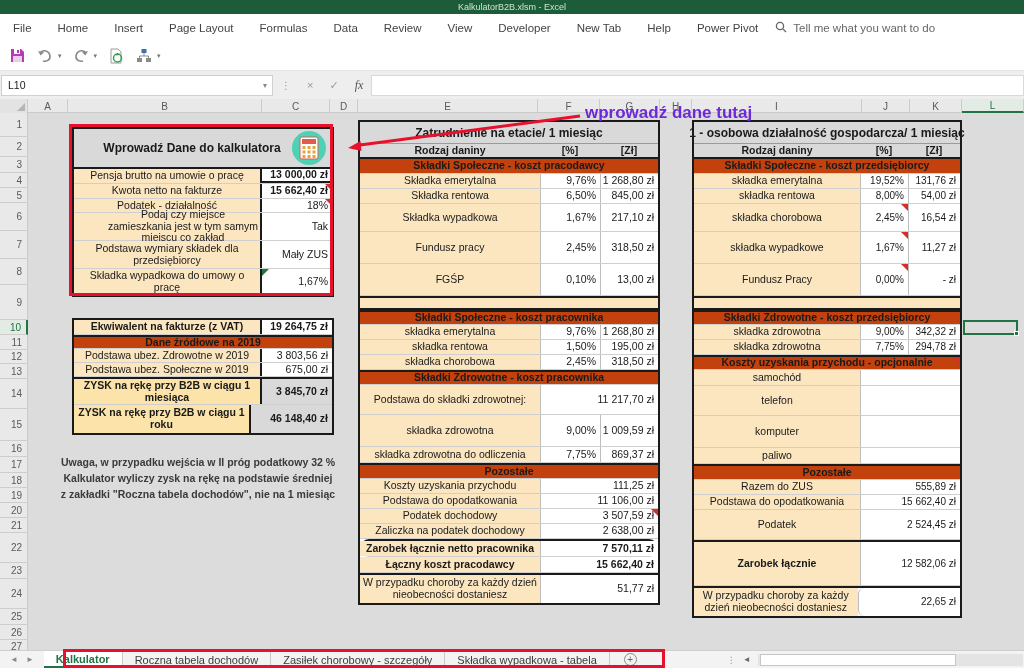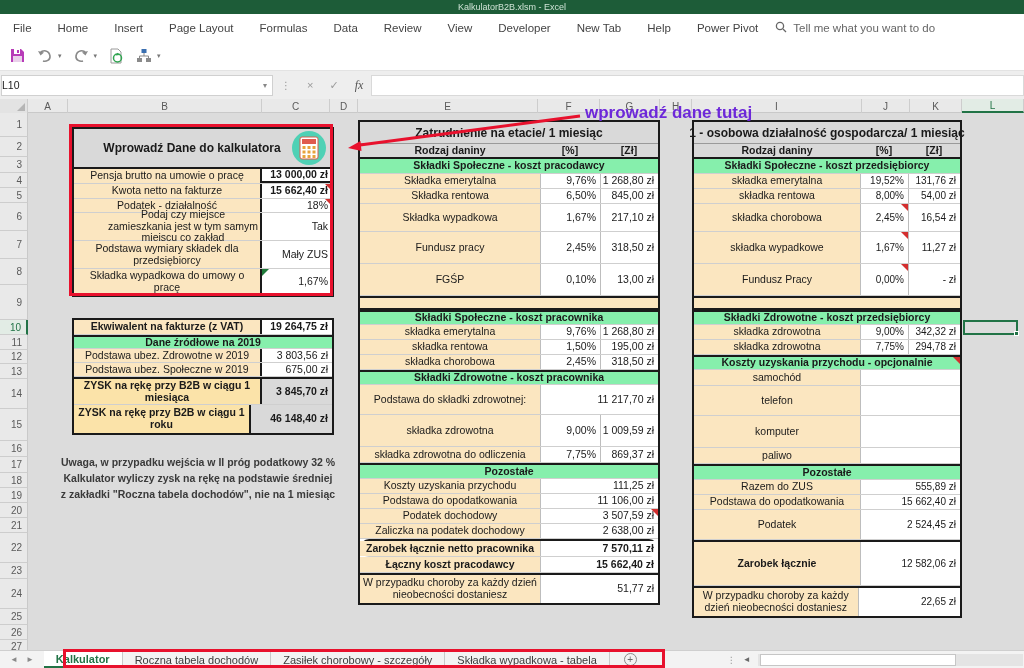--- a/index.html
+++ b/index.html
@@ -14,21 +14,21 @@
   .rtab { padding:0 13px; height:100%; display:flex; align-items:center; cursor:default; }
   .rsearch { display:flex; align-items:center; gap:6px; color:#666; margin-left:4px; }
 
   
   .qat { position:absolute; left:0; top:41px; width:1024px; height:30px; background:#fff; display:flex; align-items:center; padding-left:8px; gap:10px; border-bottom:1px solid #e3e3e3; }
   .qicon { width:18px; height:18px; display:flex; align-items:center; justify-content:center; }
   .qcaret { font-size:7px; color:#777; margin-left:-6px; }
 
   
   .fbar { position:absolute; left:0; top:71px; width:1024px; height:28px; background:#eeeeee; display:flex; align-items:center; }
-  .namebox { width:272px; height:21px; background:#fff; border:1px solid #d0d0d0; margin-left:1px; display:flex; align-items:center; font-size:10.5px; color:#222; padding-left:0; }
+  .namebox { width:272px; height:21px; background:#fff; border:1px solid #d0d0d0; margin-left:1px; display:flex; align-items:center; font-size:10.5px; color:#222; padding-left:6px; }
   .nb-fill { flex:1; }
   .nb-caret { color:#888; font-size:8px; padding-right:5px; }
   .fb-dots { color:#9a9a9a; font-size:10px; padding:0 8px; }
   .fb-btn { color:#9a9a9a; font-size:11px; padding:0 8px; }
   .fb-fx { color:#555; font-style:italic; font-family:"Liberation Serif","DejaVu Serif",serif; font-size:12px; padding:0 8px; }
   .finput { flex:1; height:21px; background:#fff; border:1px solid #d9d9d9; margin-right:0; font-size:10.5px; }
 
   
   .colhdrs { position:absolute; left:0; top:99px; width:1024px; height:14px; display:flex; background:#e9e9e9; border-bottom:1px solid #c9c9c9; }
   .ch { height:14px; border-right:1px solid #cdcdcd; display:flex; align-items:center; justify-content:center; font-size:10px; color:#5a5a5a; position:relative; }
@@ -43,21 +43,21 @@
 
   
   .xl-table { position:absolute; background:#fff; border:2px solid #1a1a1a; font-size:10.5px; color:#1a1a1a; }
   .t-title { background:#d9d9d9; font-weight:bold; font-size:12px; display:flex; align-items:center; justify-content:center; border-bottom:1px solid #9a9a9a; white-space:nowrap; }
   .xrow { display:flex; border-bottom:1px solid #cfcfcf; }
   .xrow.thick { border-top:2px solid #1a1a1a; }
   .xrow:last-child { border-bottom:none; }
   .cell { height:100%; display:flex; align-items:center; position:relative; line-height:1.12; }
   .lab { justify-content:center; text-align:center; background:#fbe6c0; padding:0 2px; }
   .num { justify-content:flex-end; text-align:right; background:#fff; padding-right:4px; border-left:1px solid #bdbdbd; }
-  .sec { justify-content:center; text-align:center; font-weight:bold; background:#86efac; }
+  .sec { justify-content:center; text-align:center; font-weight:bold; background:#c2410c; }
   .gapc { background:#fbe6c0; }
   .xrow.gap { border-top:2px solid #1a1a1a; border-bottom:2px solid #1a1a1a; }
   .t-colhdr { background:#d9d9d9; font-weight:bold; border-bottom:2px solid #1a1a1a; }
   .chc { justify-content:center; background:#d9d9d9; }
   .b { font-weight:bold; }
   .grayv { background:#d9d9d9; }
   .zyskl { background:#fbe3a9; }
   .marker { position:absolute; right:0; top:0; width:0; height:0; border-left:7px solid transparent; border-top:7px solid #d32f2f; }
   .gcorner { position:absolute; left:0; top:0; width:0; height:0; border-right:7px solid transparent; border-top:7px solid #1f7a3a; }
   .vline2 { border-left:2px solid #1a1a1a; }
@@ -486,21 +486,21 @@
         <div class="xrow" style="height: 30px;">
           <div class="cell lab" style="width: 166px;">Podatek</div>
           <div class="cell num" style="width: 100px; font-size: 10px;">2 524,45 zł</div>
         </div>
         <div class="xrow thick" style="height: 46px;">
           <div class="cell lab b" style="width: 166px;">Zarobek łącznie</div>
           <div class="cell num" style="width: 100px; font-size: 10px;">12 582,06 zł</div>
         </div>
         <div class="xrow thick" style="height: 30px;">
           <div class="cell lab" style="width: 166px;">W przypadku choroby za każdy dzień nieobecności dostaniesz</div>
-          <div class="cell num" style="width: 104px; font-size: 10px;">22,65 zł</div>
+          <div class="cell num" style="width: 104px; font-size: 10px; border-radius: 6px;">22,65 zł</div>
         </div>
       </div>
     <div class="selcell" style="left:963px; top:207px; width:55px; height:15px;">
         <span class="selhandle"></span>
       </div>
     <div class="redbox" style="left:69px; top:11px; width:264px; height:172px;"></div>
   </div>
 
   <div class="sheetbar">
     <span class="snav">

